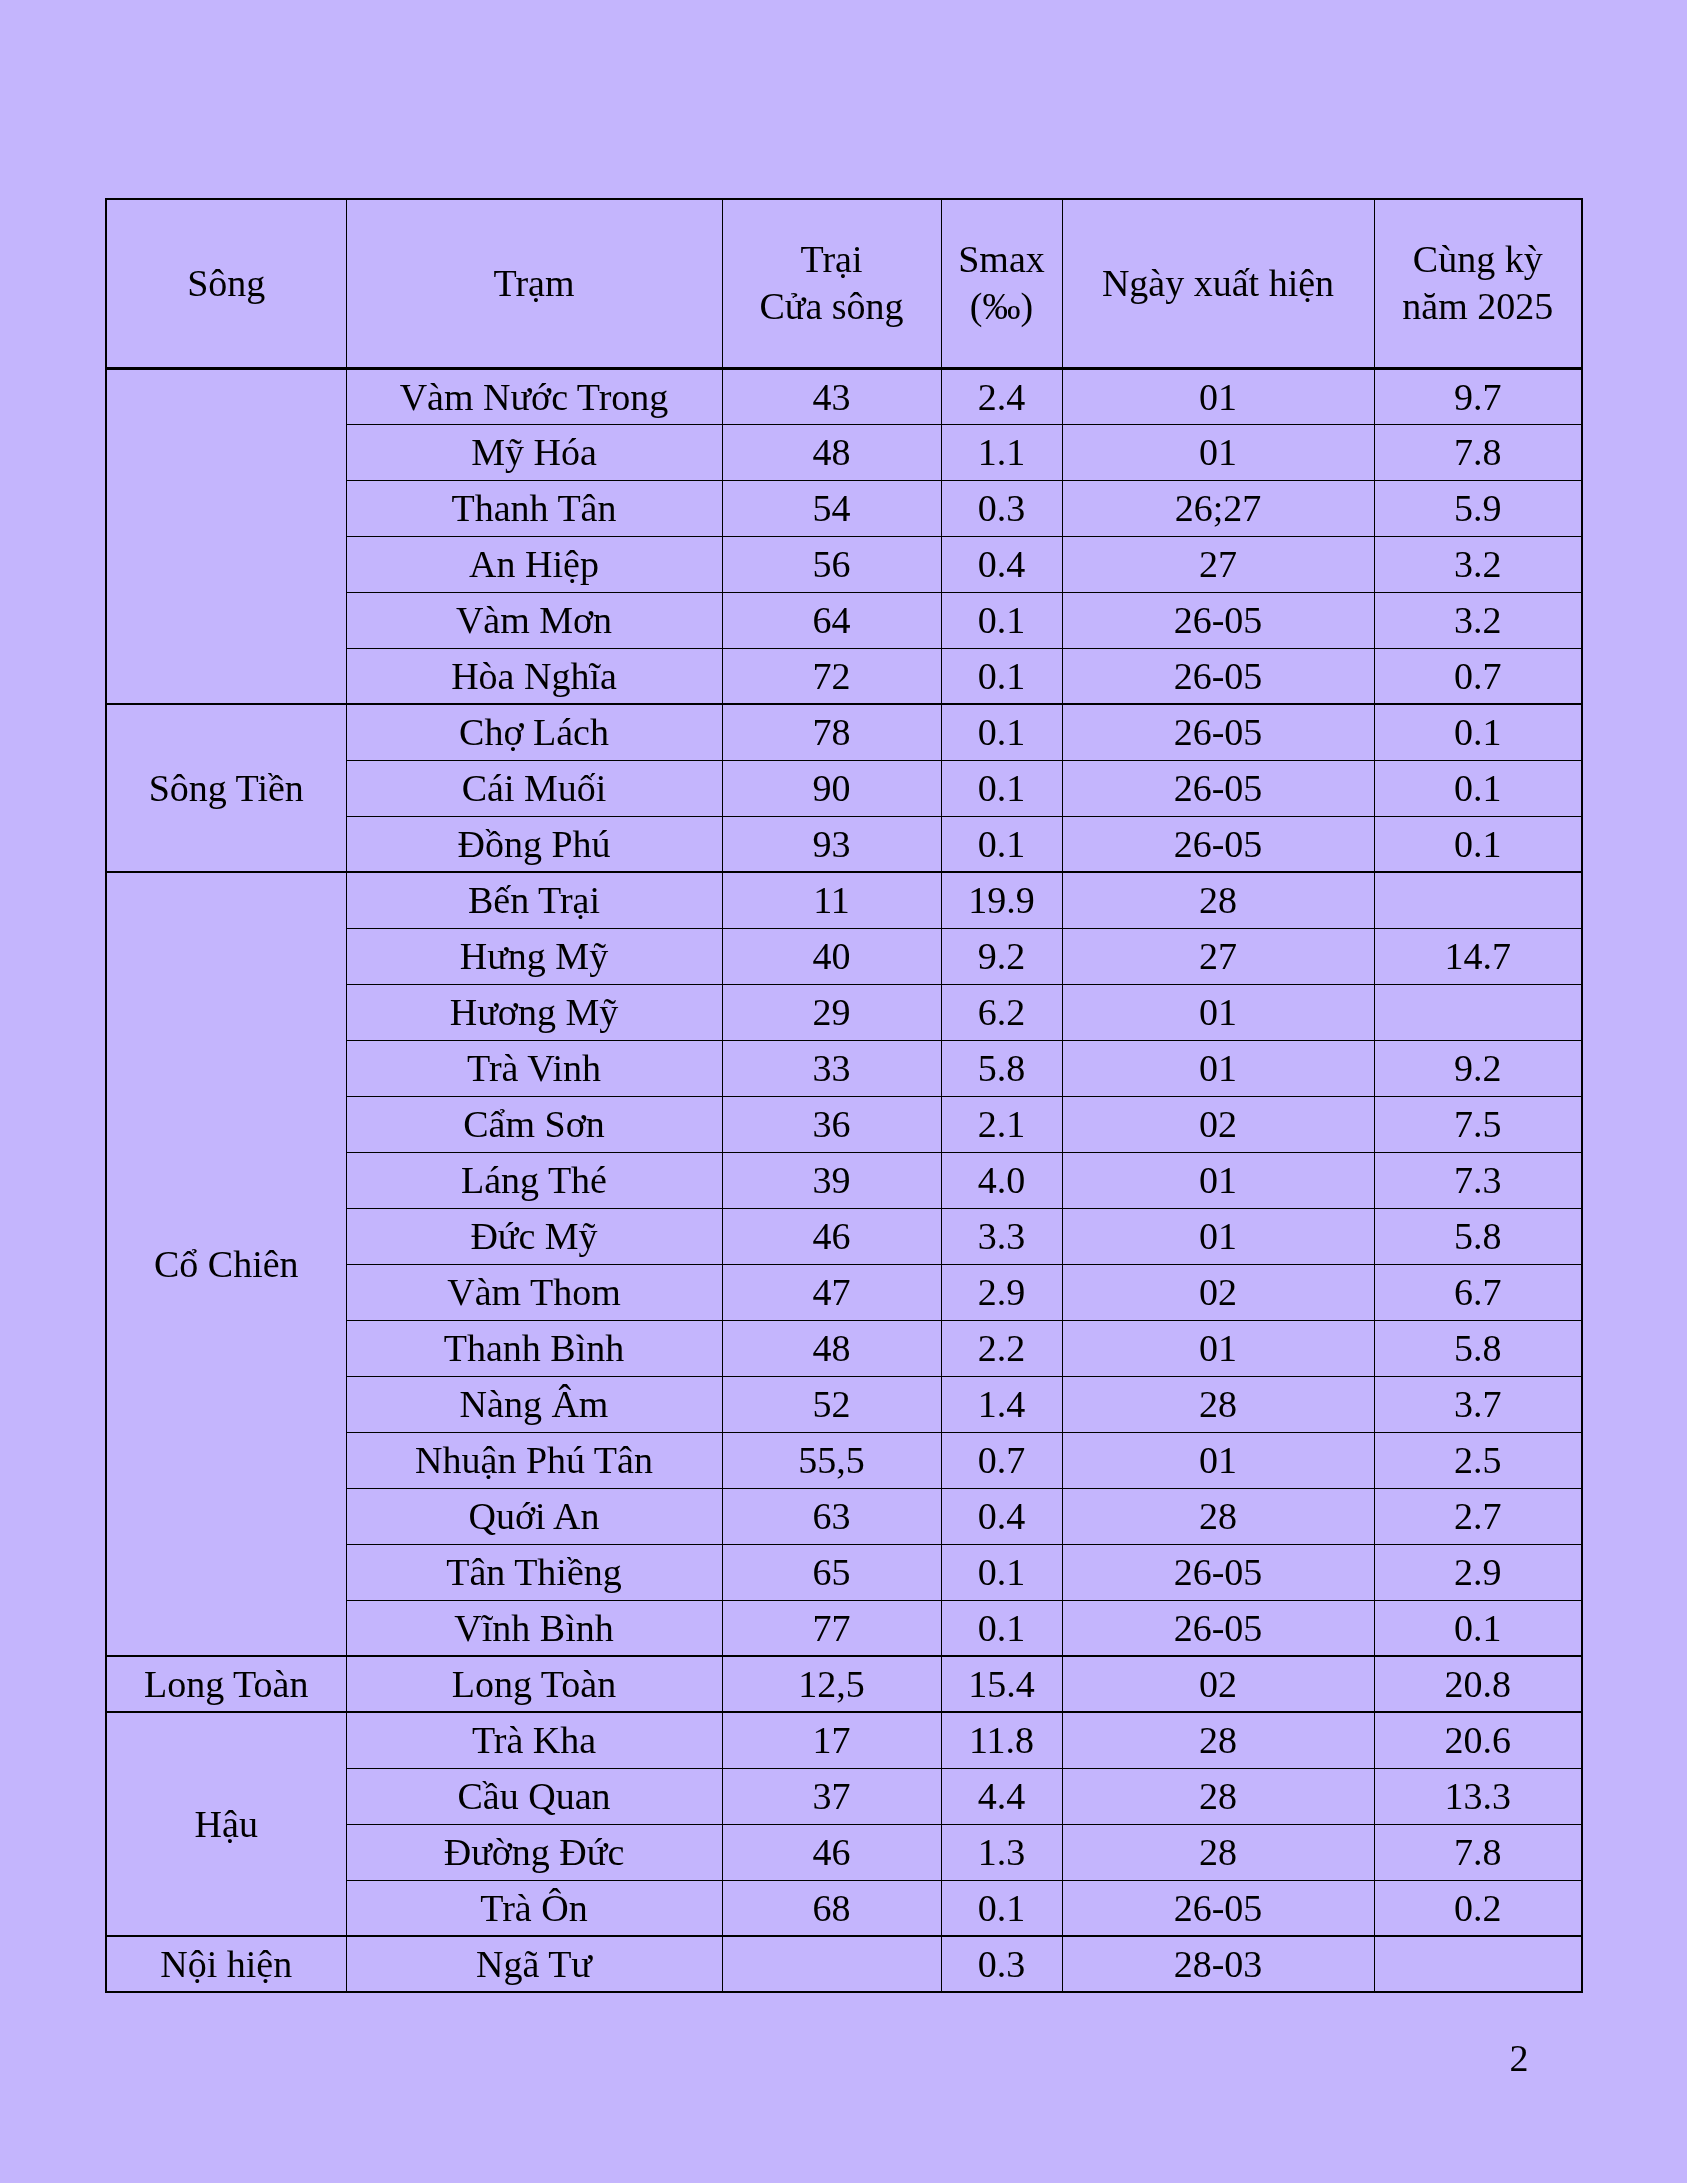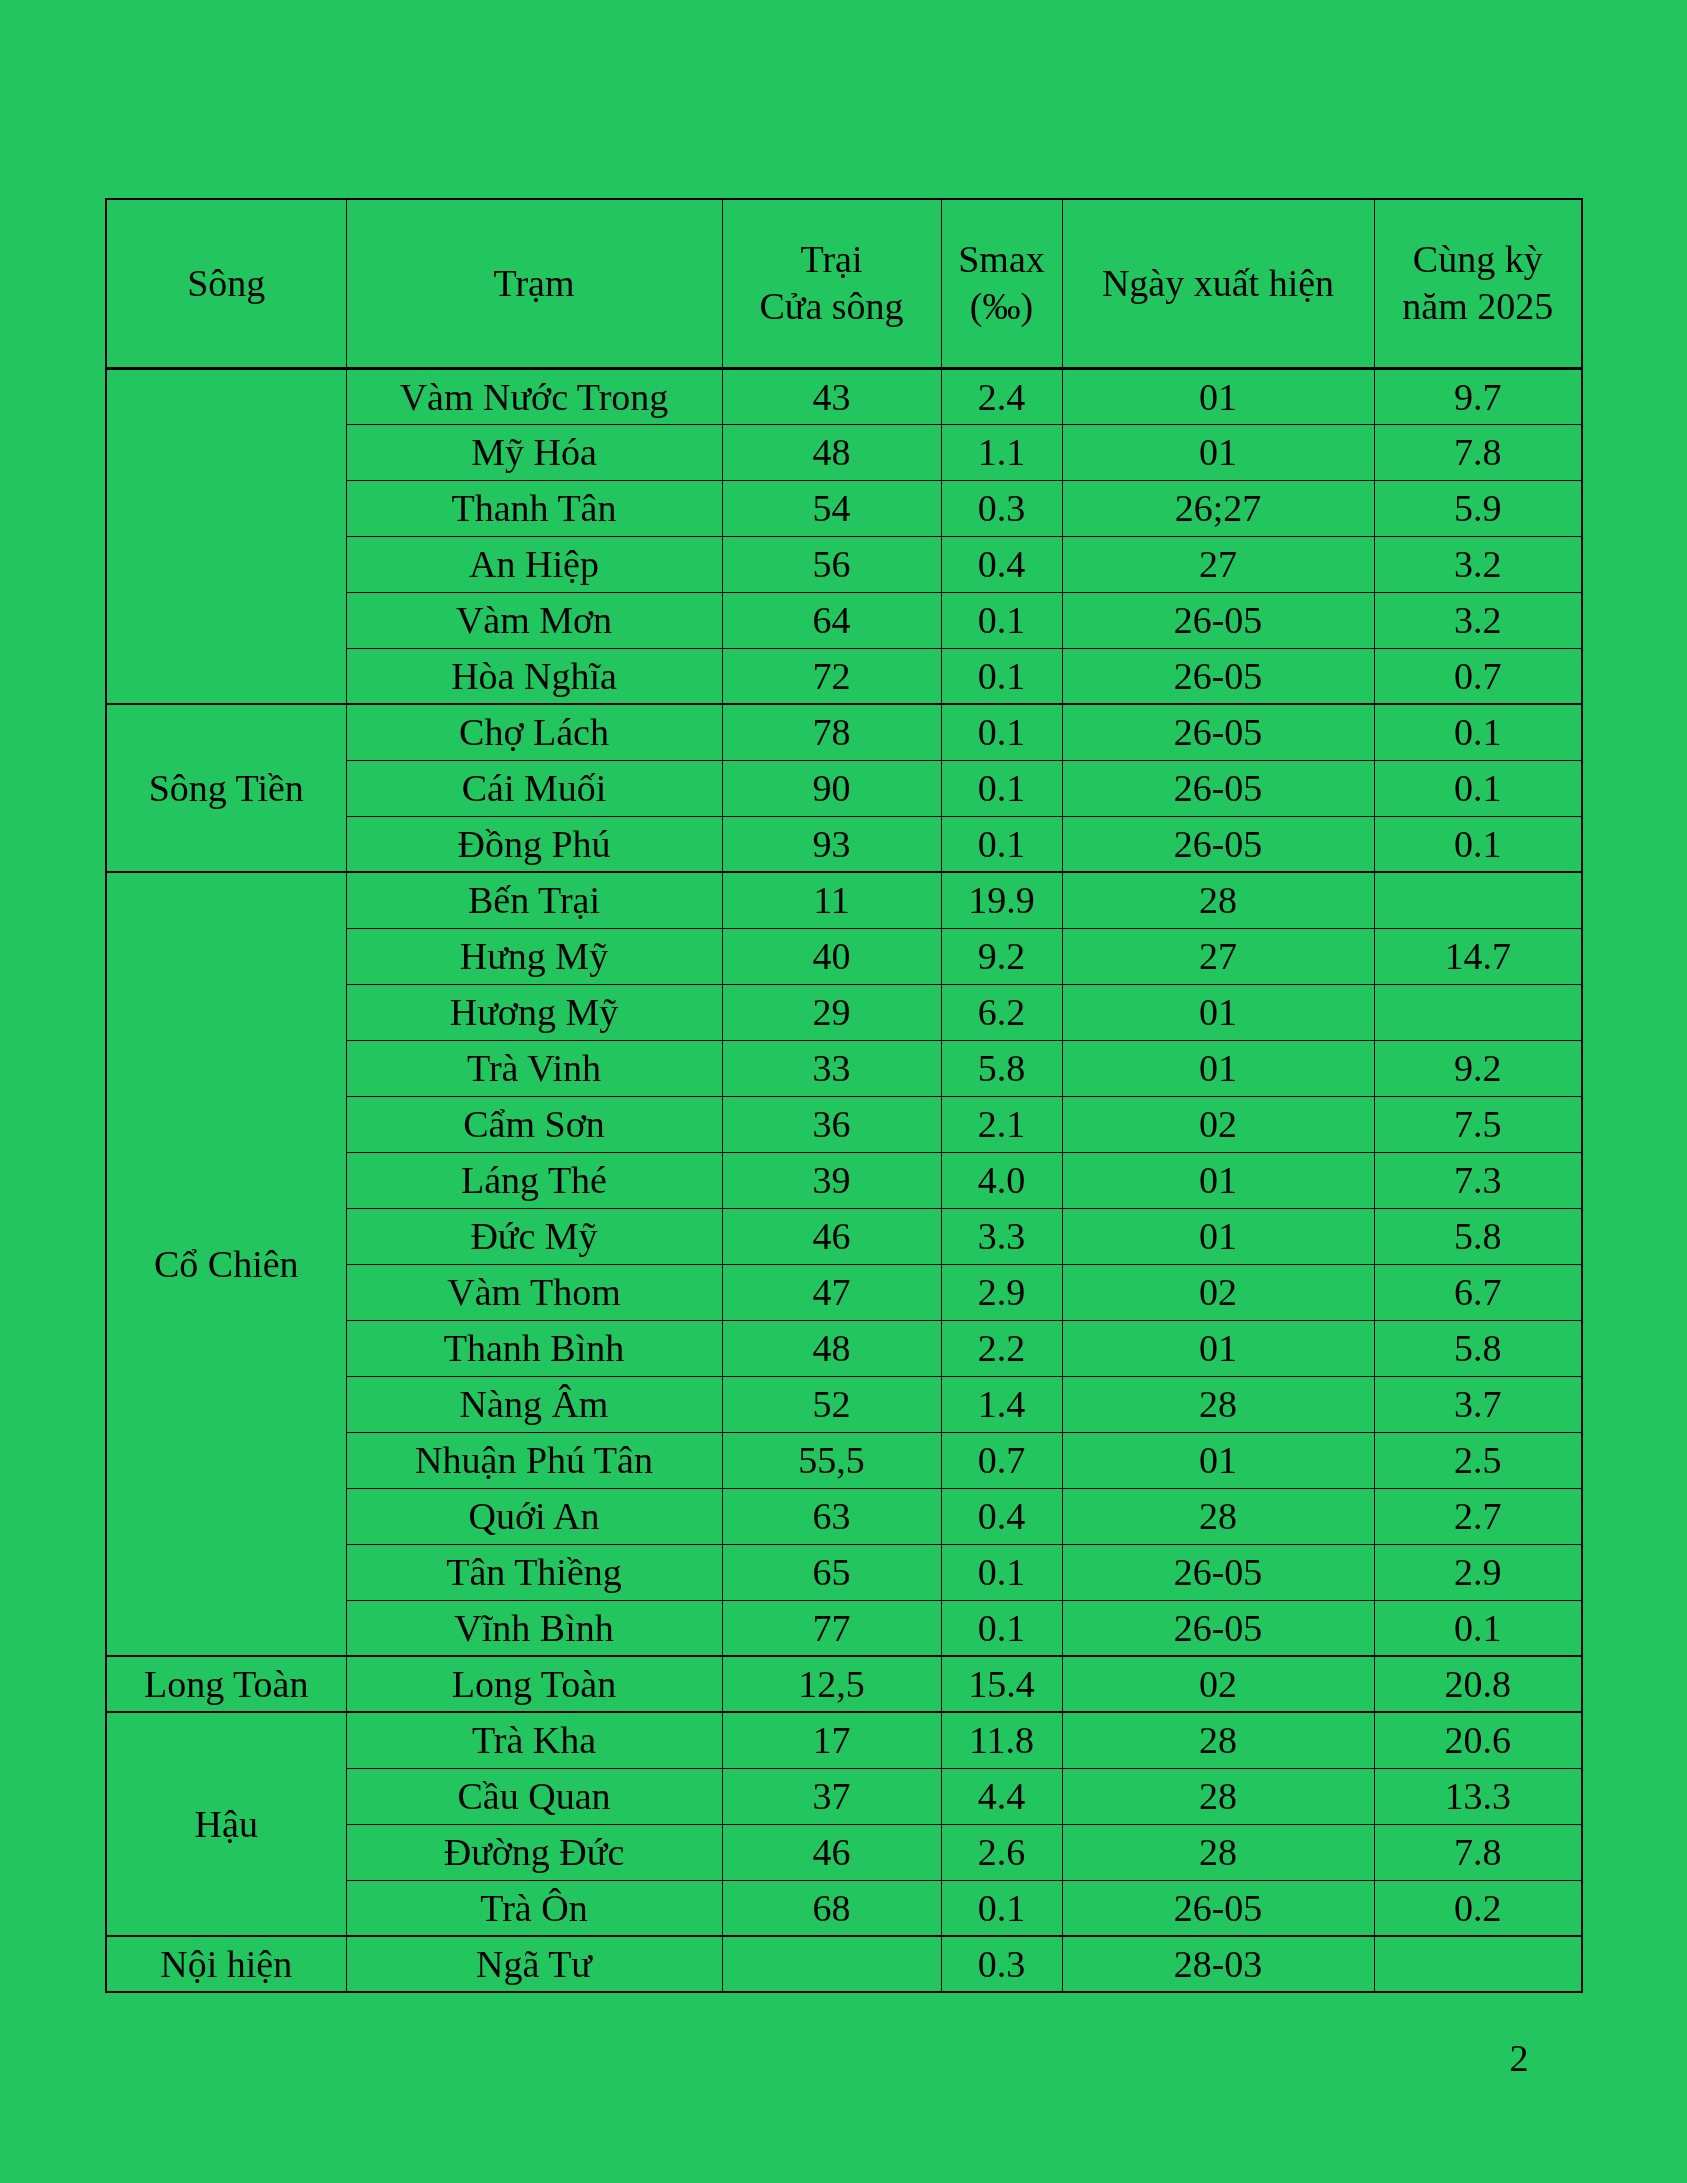--- a/index.html
+++ b/index.html
@@ -1,21 +1,21 @@
 <!DOCTYPE html>
 <html style="font-size:10.6px"><head>
 <meta charset="utf-8">
 <style>
   * { margin: 0; padding: 0; box-sizing: border-box; }
   html, body { background: #888; }
   .page {
     position: relative;
     width: 1687px;
     height: 2183px;
-    background: #22c55e;
+    background: #c4b5fd;
     font-family: "Liberation Serif", "DejaVu Serif", serif;
     color: #000;
     overflow: hidden;
     margin: 0 auto;
   }
   table.salinity {
     position: absolute;
     left: 105px;
     top: 198px;
     width: 1477px;
@@ -281,21 +281,21 @@
         <tr>
           <td>Cầu Quan</td>
           <td>37</td>
           <td>4.4</td>
           <td>28</td>
           <td>13.3</td>
         </tr>
         <tr>
           <td>Đường Đức</td>
           <td>46</td>
-          <td>2.6</td>
+          <td>1.3</td>
           <td>28</td>
           <td>7.8</td>
         </tr>
         <tr>
           <td>Trà Ôn</td>
           <td>68</td>
           <td>0.1</td>
           <td>26-05</td>
           <td>0.2</td>
         </tr>

